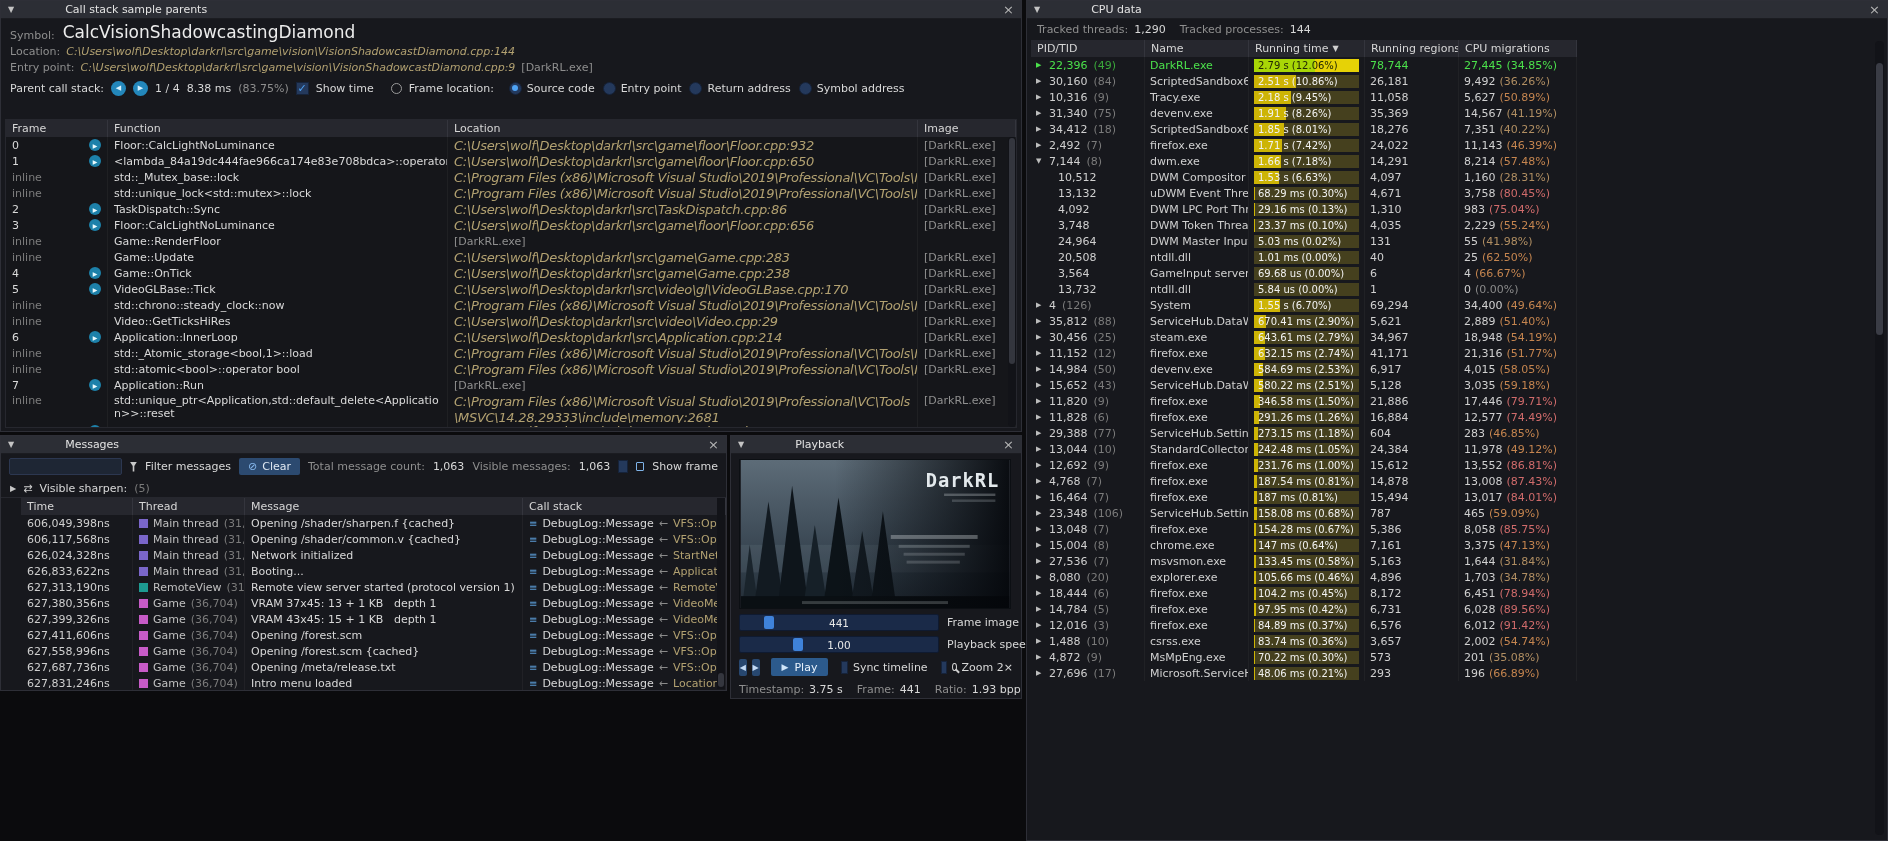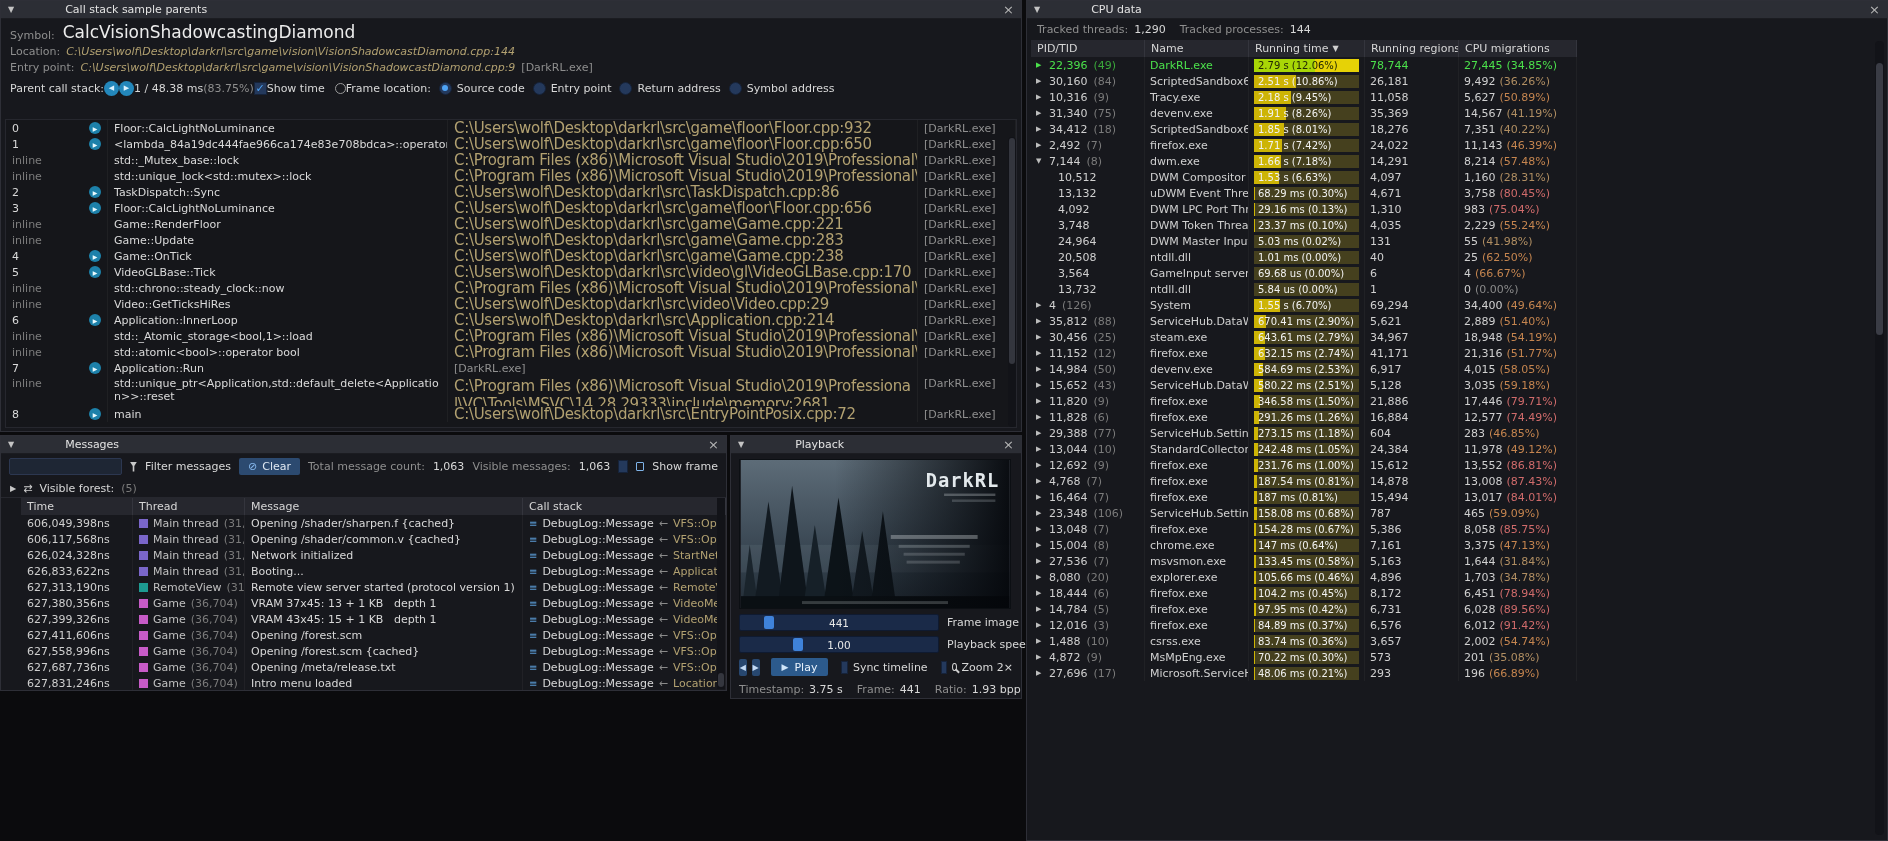--- a/index.html
+++ b/index.html
@@ -25,21 +25,21 @@
 
   .dim  { color:#8e8e8e; }
   .dim2 { color:#7b7b7b; }
   .path { color:#b2a171;font-style:italic; }
 
   
   .cs-content { position:absolute; inset:18px 0 0 0; }
   .sym-line { padding:5px 9px 0 9px; display:flex; align-items:flex-end; gap:8px; }
   .sym-name { font-size:17px; color:#ececec; line-height:1.05; }
   .info-line { padding:3px 9px 0 9px; display:flex; gap:6px; white-space:nowrap; }
-  .ctrl-line { padding:7px 9px 6px 9px; display:flex; align-items:center; white-space:nowrap; }
+  .ctrl-line { padding:7px 9px 6px 9px; display:flex; align-items:center; gap:7px; white-space:nowrap; }
   .navbtn {
     width:15px; height:15px; border-radius:50%; background:#2387bb;
     color:#d9f2ff; font-size:7px; display:inline-flex; align-items:center; justify-content:center;
   }
   .checkbox {
     width:13px; height:13px; background:#24395c; border:1px solid #16233a;
     display:inline-flex; align-items:center; justify-content:center;
   }
   .checkbox .chk { display:none; color:#4ea3f5; font-size:11px; font-weight:bold; line-height:1; }
   .checkbox.checked .chk { display:block; }
@@ -60,21 +60,21 @@
   .cs-row.wrap { height:30px; }
   .cs-row.wrap .cell { white-space:normal; align-items:flex-start; word-break:break-all; line-height:1.2; }
   .frame-cell { justify-content:space-between; }
   .frame-num { color:#dadada; }
   .inline-txt { color:#7d7d7d; }
   .playcircle {
     width:12px; height:12px; border-radius:50%; background:#1d81aa; flex:0 0 auto;
     color:#eafbff; font-size:6px; display:inline-flex; align-items:center; justify-content:center;
   }
   .func-cell { color:#dadada; }
-  .loc-cell  { color:#b2a171; font-size:15px; letter-spacing:-0.3px; }
+  .loc-cell  { color:#b2a171; font-size:13px; letter-spacing:-0.3px;font-style:italic; }
   .img-cell  { color:#909090; }
   .cs-scroll { position:absolute; top:118px; right:5px; bottom:4px; width:8px; background:#121318; border-radius:4px; }
   .cs-thumb  { position:absolute; top:1px; left:1px; width:6px; height:78%; background:#34363e; border-radius:3px; }
 
   
   .m-content { position:absolute; inset:18px 0 0 0; display:flex; flex-direction:column; }
   .m-toolbar { height:25px; display:flex; align-items:center; gap:8px; padding:0 8px; white-space:nowrap; }
   .filter-input { width:168px; height:17px; background:#1e2634; border:1px solid #2c3750; border-radius:2px; }
   .funnel { width:11px; height:10px; background:#c8c8c8; clip-path:polygon(0 0,100% 0,62% 45%,62% 100%,40% 100%,40% 45%); }
   .btn {
@@ -190,20 +190,26 @@
             <span class="radio-label">Source code</span>
             <span class="radio"></span>
             <span class="radio-label">Entry point</span>
             <span class="radio"></span>
             <span class="radio-label">Return address</span>
             <span class="radio"></span>
             <span class="radio-label">Symbol address</span>
           </span>
       </div>
       <div class="cs-table">
+        <div class="t-head cs-grid">
+          <div class="th">Frame</div>
+          <div class="th">Function</div>
+          <div class="th">Location</div>
+          <div class="th">Image</div>
+        </div>
         <div id="cs-body">
             <div class="cs-row cs-grid">
               <div class="cell frame-cell">
                 <span class="frame-num">0</span>
                 <span class="playcircle">▶</span>
               </div>
               <div class="cell func-cell">Floor::CalcLightNoLuminance</div>
               <div class="cell loc-cell">C:\Users\wolf\Desktop\darkrl\src\game\floor\Floor.cpp:932</div>
               <div class="cell img-cell">[DarkRL.exe]</div>
             </div>
@@ -248,21 +254,20 @@
               </div>
               <div class="cell func-cell">Floor::CalcLightNoLuminance</div>
               <div class="cell loc-cell">C:\Users\wolf\Desktop\darkrl\src\game\floor\Floor.cpp:656</div>
               <div class="cell img-cell">[DarkRL.exe]</div>
             </div>
             <div class="cs-row cs-grid">
               <div class="cell frame-cell">
                 <span class="inline-txt">inline</span>
               </div>
               <div class="cell func-cell">Game::RenderFloor</div>
-              <div class="cell loc-cell">C:\Users\wolf\Desktop\darkrl\src\game\Game.cpp:221</div>
               <div class="cell img-cell">[DarkRL.exe]</div>
             </div>
             <div class="cs-row cs-grid">
               <div class="cell frame-cell">
                 <span class="inline-txt">inline</span>
               </div>
               <div class="cell func-cell">Game::Update</div>
               <div class="cell loc-cell">C:\Users\wolf\Desktop\darkrl\src\game\Game.cpp:283</div>
               <div class="cell img-cell">[DarkRL.exe]</div>
             </div>
@@ -377,21 +382,21 @@
         <span>1,063</span>
         <span class="dim">Visible messages:</span>
         <span>1,063</span>
         <span class="checkbox"></span>
         <span class="frame-ico"></span>
         <span>Show frame</span>
       </div>
       <div class="m-threads">
         <span class="exp-sm">▶</span>
         <span class="shuffle">⇄</span>
-        <span>Visible forest:</span>
+        <span>Visible sharpen:</span>
         <span class="dim2">(5)</span>
       </div>
       <div class="m-table">
         <div class="t-head msg-grid">
           <div class="th">Time</div>
           <div class="th">Thread</div>
           <div class="th">Message</div>
           <div class="th">Call stack</div>
         </div>
         <div id="msg-body">

